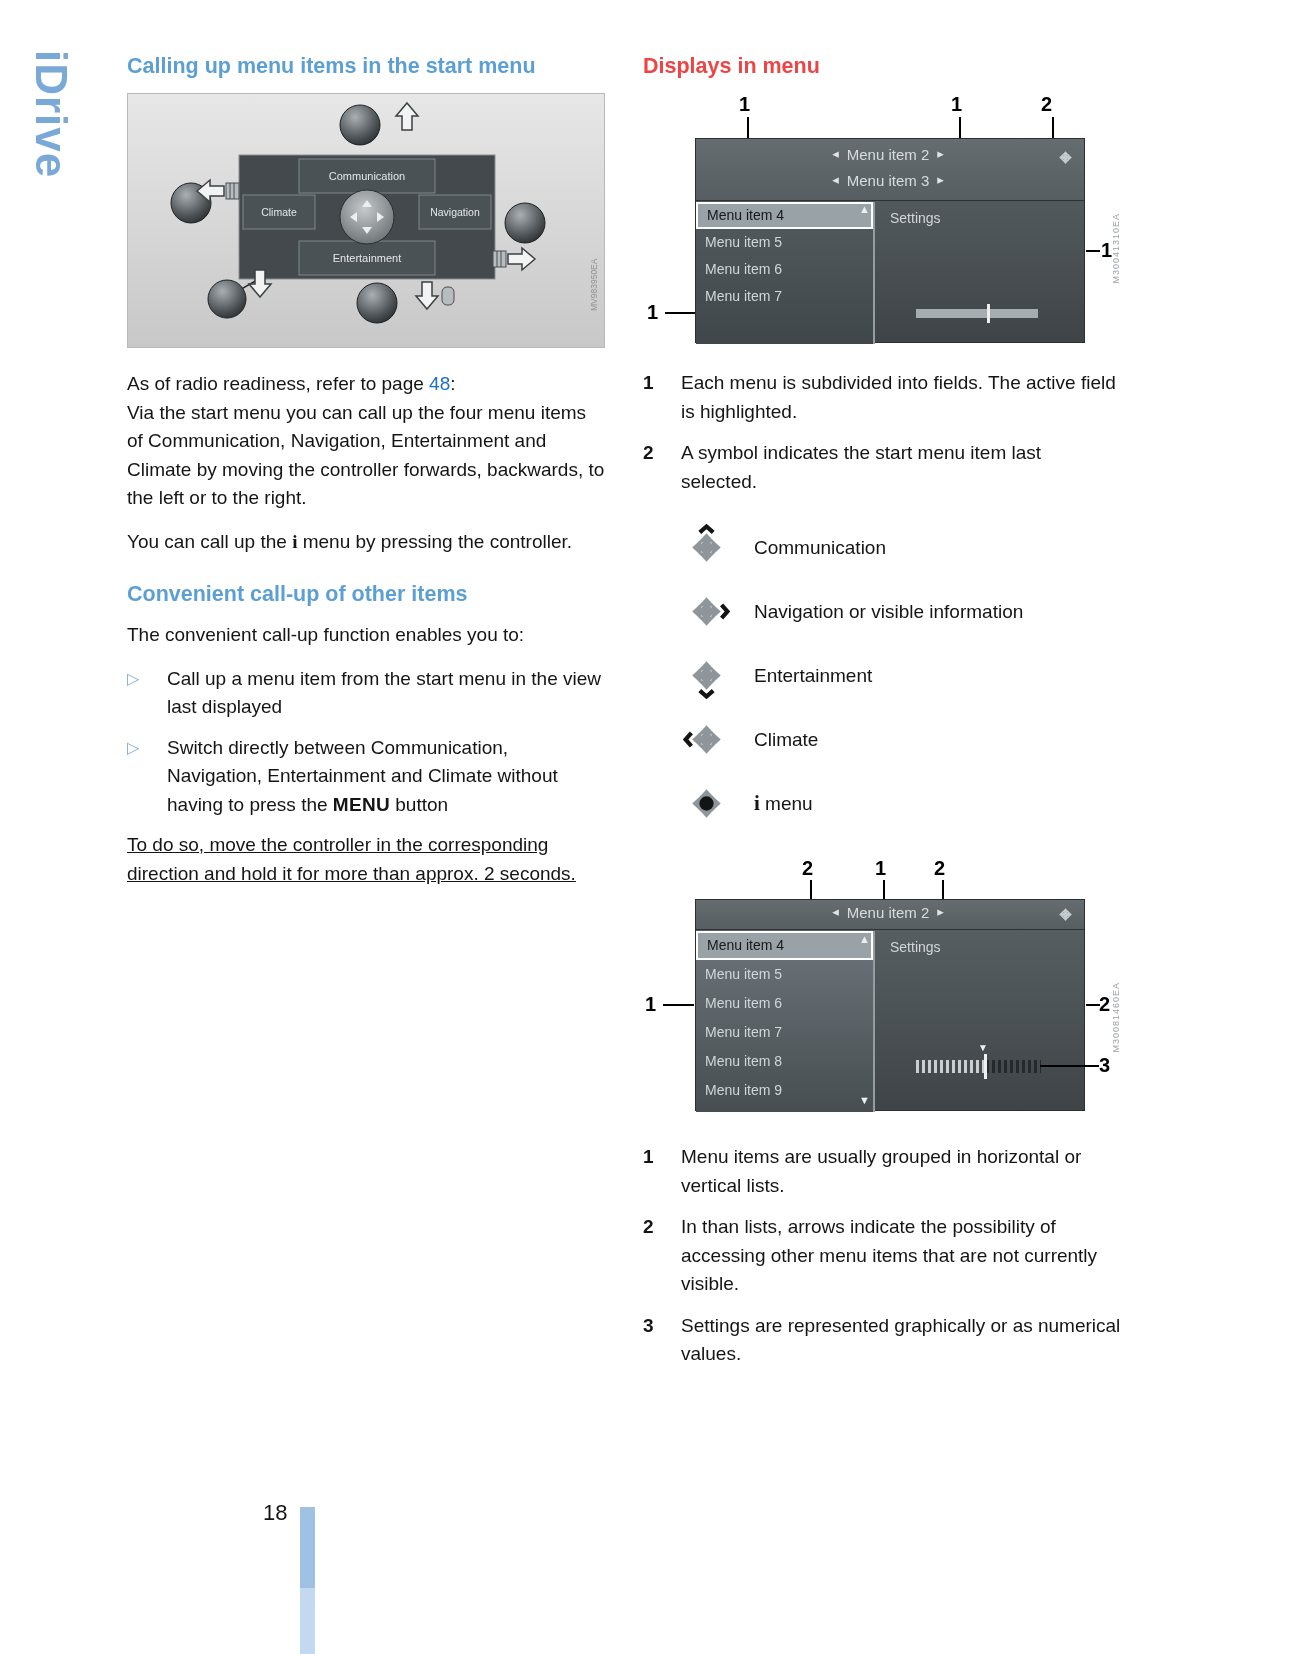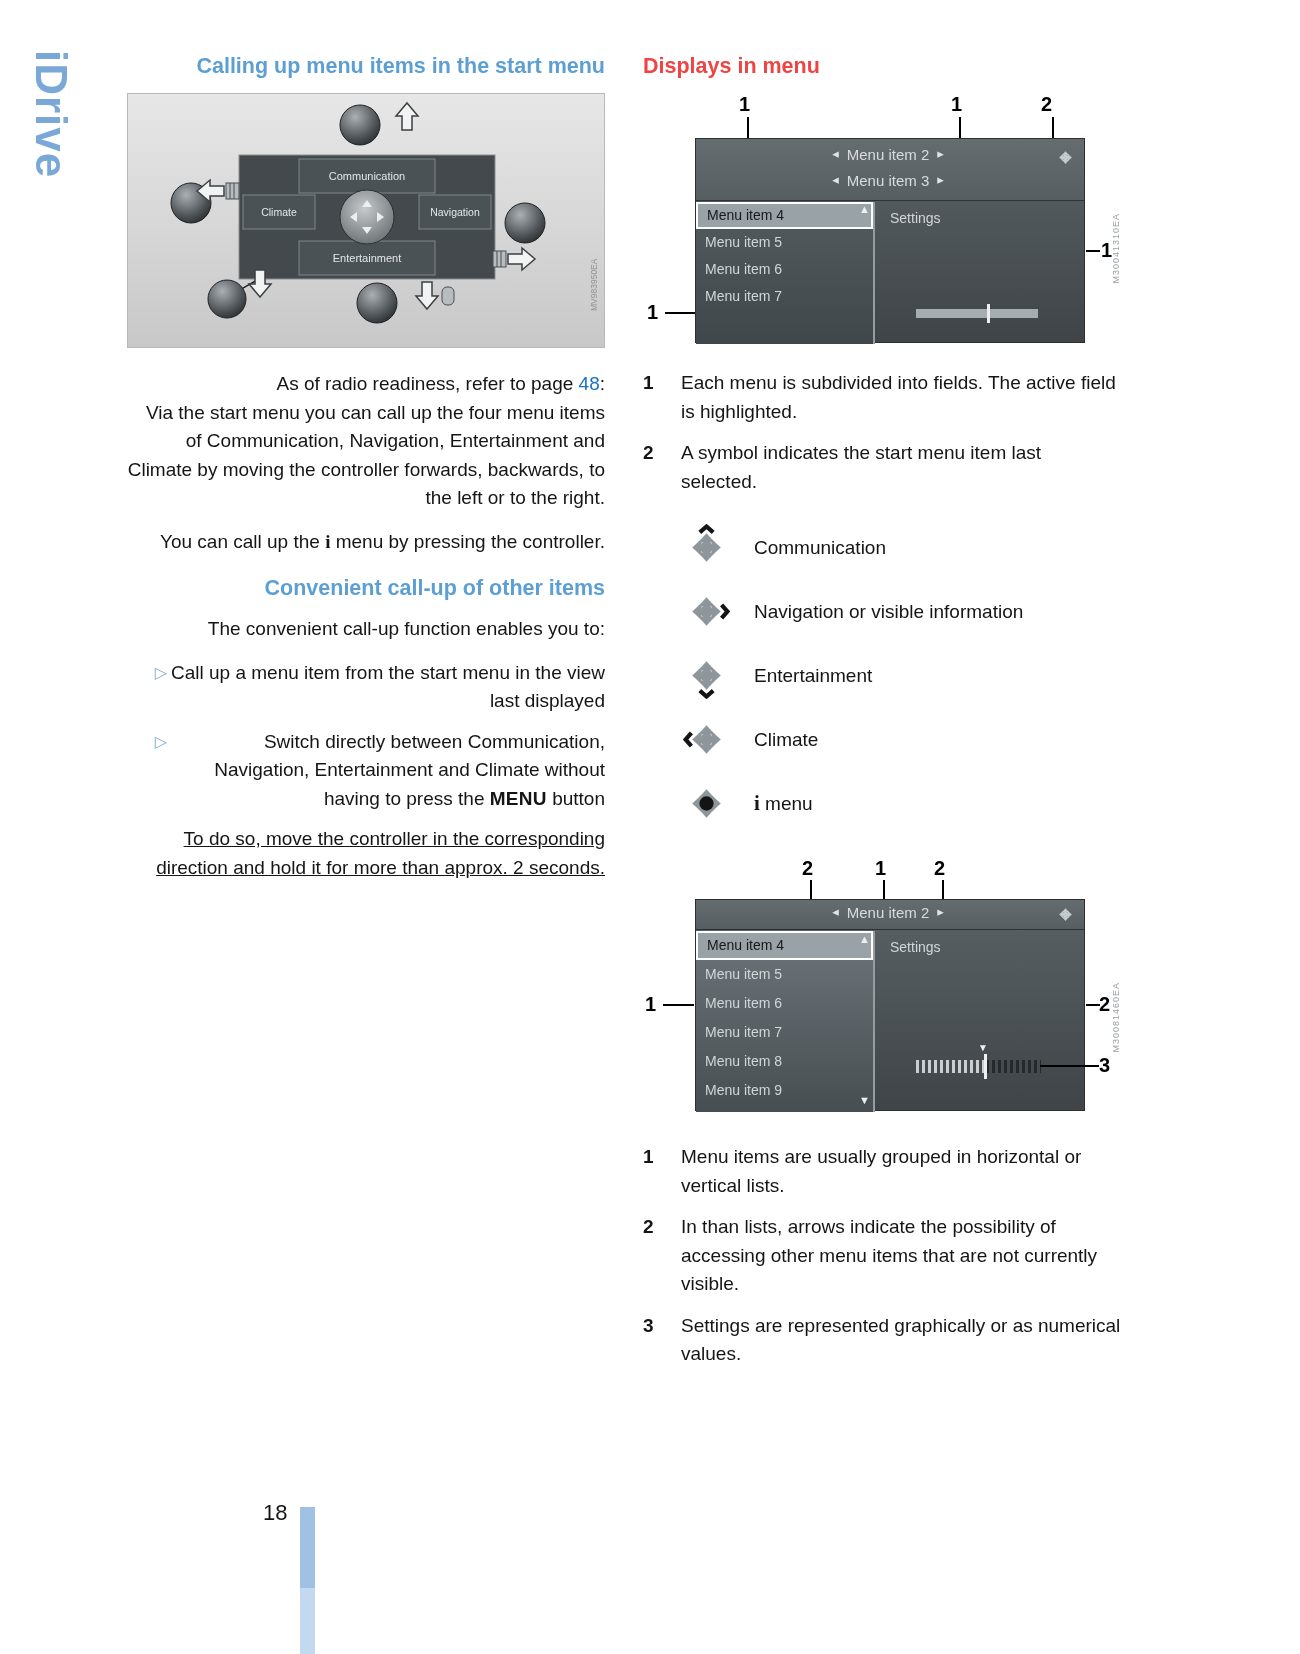--- a/index.html
+++ b/index.html
@@ -4,21 +4,21 @@
 <style>
   * { margin:0; padding:0; box-sizing:border-box; }
   html,body { background:#fff; }
   body { width:1300px; height:1654px; position:relative; overflow:hidden;
          font-family:"Liberation Sans", sans-serif; color:#151515; }
 
   .vtab { position:absolute; left:26px; top:50px; writing-mode:vertical-lr;
           font-size:44px; font-weight:bold; color:#7aa9d8; letter-spacing:1px; }
 
   .col { position:absolute; top:50px; width:478px; }
-  .col-left { left:127px;text-align:right; }
+  .col-left { left:127px; }
   .col-right { left:643px; }
 
   .sec-h { font-size:21.5px; font-weight:bold; color:#5c9fd4; margin:4px 0 14px; }
   .sec-h.dark { color:#ef4444; }
 
   p.body { font-size:19px; line-height:1.5; margin-bottom:15px; }
   a.xref { color:#1a70c4; text-decoration:none; }
   .isym { font-family:"Liberation Serif", serif; font-weight:bold; }
   .menukey { font-weight:bold; letter-spacing:0.3px; }
 
@@ -166,21 +166,21 @@
       <rect x="315" y="194" width="12" height="18" rx="5" fill="#b7bcbf" stroke="#4a4e51"></rect>
     </g>
     <text transform="translate(470,218) rotate(-90)" font-size="8.5" fill="#8f9396">MV983950EA</text>
   </svg>
 
   <p class="body">
     <span>As of radio readiness, refer to page </span><a class="xref">48</a><span>:</span><br>
     <span>Via the start menu you can call up the four menu items of Communication, Navigation, Entertainment and Climate by moving the controller forwards, backwards, to the left or to the right.</span>
   </p>
 
-  <p class="body" style="margin-bottom:20px;">
+  <p class="body" style="margin-bottom:26px;">
     <span>You can call up the </span><span class="isym">i</span><span> menu by pressing the controller.</span>
   </p>
 
   <div class="sec-h">Convenient call-up of other items</div>
 
   <p class="body">The convenient call-up function enables you to:</p>
 
   <div class="bullet">
     <span class="mk">▷</span>
     <span>Call up a menu item from the start menu in the view last displayed</span>

